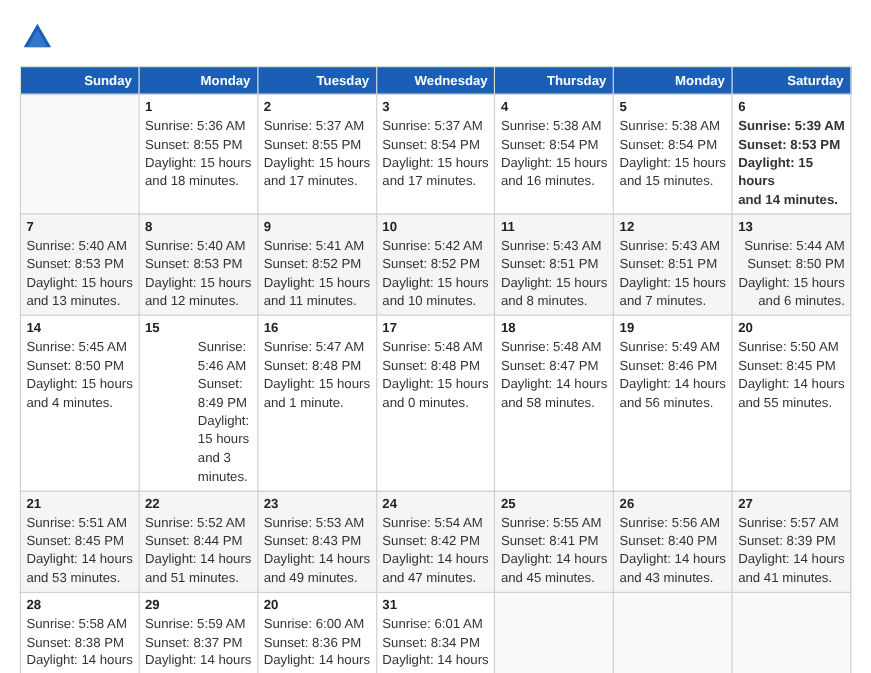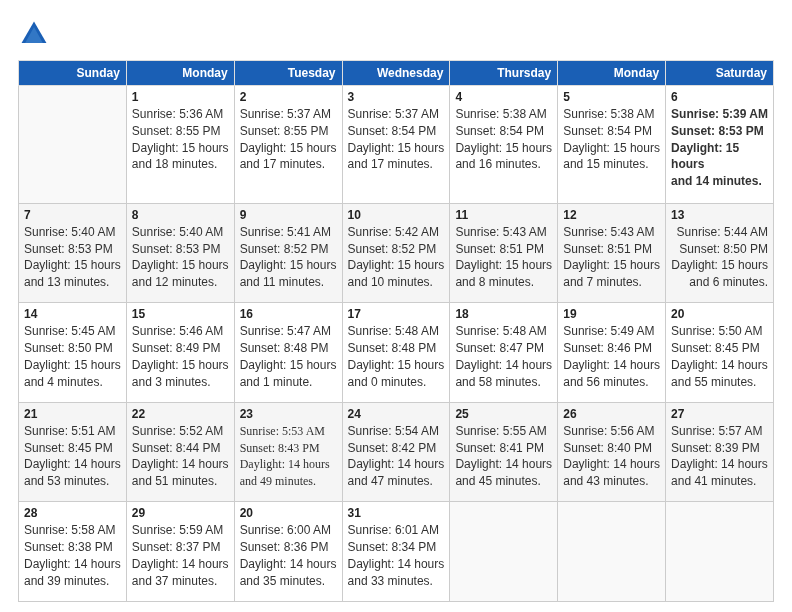--- a/index.html
+++ b/index.html
@@ -233,21 +233,21 @@
         <tr>
           <td>
             <div class="day-number">14</div>
             <div class="day-info" style="white-space: pre-line;">Sunrise: 5:45 AM
 Sunset: 8:50 PM
 Daylight: 15 hours
 and 4 minutes.</div>
           </td>
           <td>
             <div class="day-number">15</div>
-            <div class="day-info" style="white-space: pre-line;">Sunrise: 5:46 AM
+            <div class="day-info" style="white-space: pre-line; margin-left: 48px;">Sunrise: 5:46 AM
 Sunset: 8:49 PM
 Daylight: 15 hours
 and 3 minutes.</div>
           </td>
           <td>
             <div class="day-number">16</div>
             <div class="day-info" style="white-space: pre-line;">Sunrise: 5:47 AM
 Sunset: 8:48 PM
 Daylight: 15 hours
 and 1 minute.</div>
@@ -291,21 +291,21 @@
           </td>
           <td>
             <div class="day-number">22</div>
             <div class="day-info" style="white-space: pre-line;">Sunrise: 5:52 AM
 Sunset: 8:44 PM
 Daylight: 14 hours
 and 51 minutes.</div>
           </td>
           <td>
             <div class="day-number">23</div>
-            <div class="day-info" style="white-space: pre-line; font-family: Liberation Serif, serif;">Sunrise: 5:53 AM
+            <div class="day-info" style="white-space: pre-line;">Sunrise: 5:53 AM
 Sunset: 8:43 PM
 Daylight: 14 hours
 and 49 minutes.</div>
           </td>
           <td>
             <div class="day-number">24</div>
             <div class="day-info" style="white-space: pre-line;">Sunrise: 5:54 AM
 Sunset: 8:42 PM
 Daylight: 14 hours
 and 47 minutes.</div>

